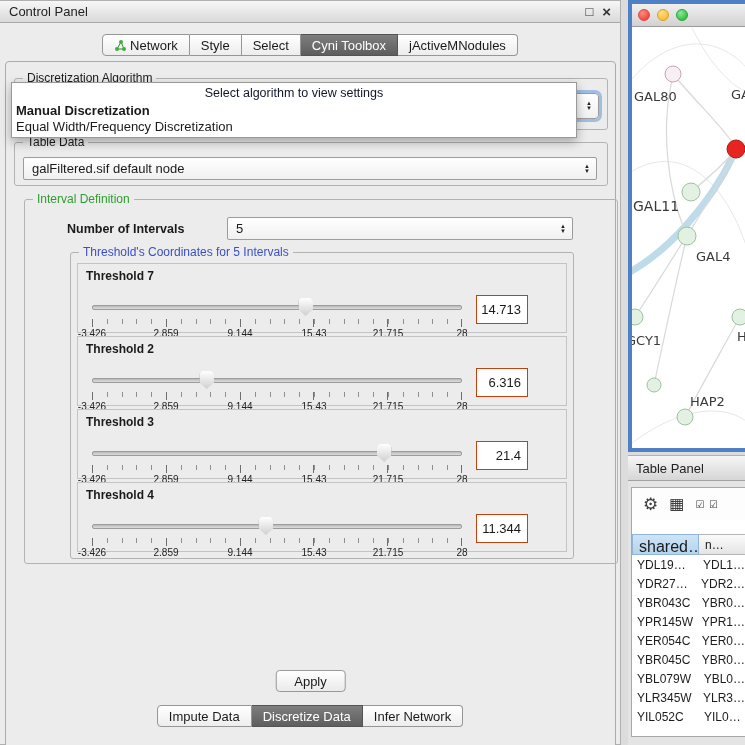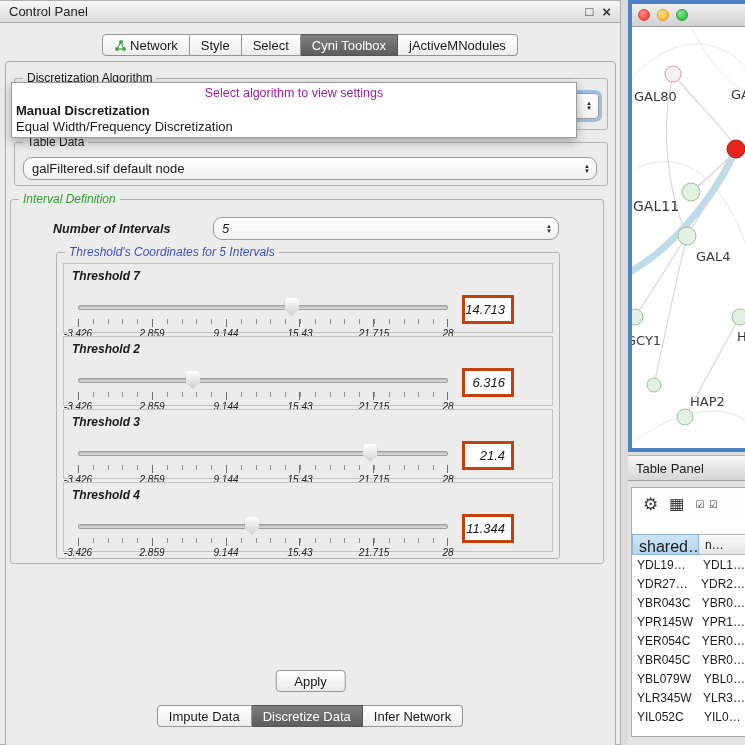--- a/index.html
+++ b/index.html
@@ -28,46 +28,46 @@
   .main{position:absolute;left:5px;top:60px;width:611px;height:732px;border:1px solid #ababab;
       border-radius:4px;background:#ececec;}
 
   .group{position:absolute;border:1px solid #b3b3b3;border-radius:3px;}
   .gtitle{position:absolute;top:-8px;left:8px;background:#ececec;padding:0 4px;font-size:12px;
       line-height:14px;white-space:nowrap;}
   .gtitle.green{color:#2f9e2f;}
   .gtitle.blue{color:#3a50c8;}
 
   .combo{display:flex;align-items:center;background:linear-gradient(#ffffff,#f0f0f0);
-      border:1px solid #9c9c9c;border-radius:9px;padding:0 4px 0 8px;font-size:13px;}
+      border:1px solid #9c9c9c;border-radius:2px;padding:0 4px 0 8px;font-size:13px;}
   .stepper{margin-left:auto;display:flex;flex-direction:column;align-items:center;
       justify-content:center;line-height:5px;color:#222;padding:0 2px 0 6px;}
   .stepper span{font-size:6px;line-height:5px;}
 
   .g-algo{left:8px;top:16px;width:594px;height:52px;}
   .algocombo{position:absolute;left:8px;top:14px;right:8px;height:26px;border-radius:4px;
       box-shadow:0 0 0 3px rgba(120,165,225,.65);}
   .popup{position:absolute;left:5px;top:20px;width:566px;background:#fff;border:1px solid #999;
       box-shadow:0 4px 10px rgba(0,0,0,.3);z-index:20;padding-bottom:3px;}
-  .popup .ph{text-align:center;color:#a21caf;font-size:12.5px;padding:3px 0 2px;}
+  .popup .ph{text-align:center;color:#0f172a;font-size:12.5px;padding:3px 0 2px;}
   .popup .opt{font-size:13px;padding:1px 4px;height:16px;}
   .popup .opt.b{font-weight:bold;}
 
   .g-tdata{left:8px;top:80px;width:594px;height:44px;}
   .tdcombo{position:absolute;left:8px;top:14px;right:10px;height:23px;}
 
-  .g-interval{left:4px;top:137px;width:594px;height:365px;font-style:italic;}
+  .g-interval{left:18px;top:137px;width:594px;height:365px;}
   .nlabel{position:absolute;left:42px;top:22px;font-weight:bold;font-size:12.5px;}
   .ncombo{position:absolute;left:202px;top:17px;width:346px;height:23px;}
   .g-thresholds{left:45px;top:52px;width:504px;height:307px;padding-top:10px;}
 
   .thr{position:relative;height:70px;margin:0 6px 3px 6px;border:1px solid #c3c3c3;background:#ececec;}
   .thr .tlabel{position:absolute;left:8px;top:5px;font-weight:bold;font-size:12px;}
   .thr .vbox{position:absolute;right:38px;width:52px;top:31px;height:29px;background:#fff;
-      border:3px solid #c2410c;display:flex;align-items:center;justify-content:flex-end;
+      border:1px solid #c2410c;display:flex;align-items:center;justify-content:flex-end;
       padding-right:6px;font-size:13px;}
   .slider{position:absolute;left:14px;width:370px;top:33px;height:40px;}
   .groove{position:absolute;left:0;right:0;top:8px;height:5px;background:linear-gradient(#b9b9b9,#dedede);
       border:1px solid #9c9c9c;border-radius:2px;}
   .thumb{position:absolute;top:1px;width:15px;height:18px;background:linear-gradient(#ffffff,#cfcfcf);
       clip-path:polygon(20% 0,80% 0,100% 18%,100% 62%,50% 100%,0 62%,0 18%);
       filter:drop-shadow(0 1px 1px rgba(0,0,0,.45));transform:translateX(-50%);}
   .ticks{position:absolute;left:0;right:0;top:22px;height:5px;
       background-image:repeating-linear-gradient(to right,#8f8f8f 0,#8f8f8f 1px,transparent 1px,transparent 4%);}
   .ticksM{position:absolute;left:0;right:0;top:22px;height:8px;border-right:1px solid #6f6f6f;

